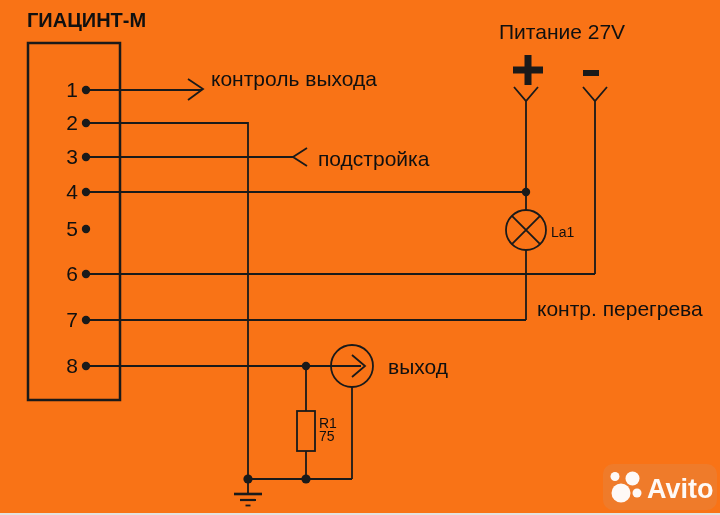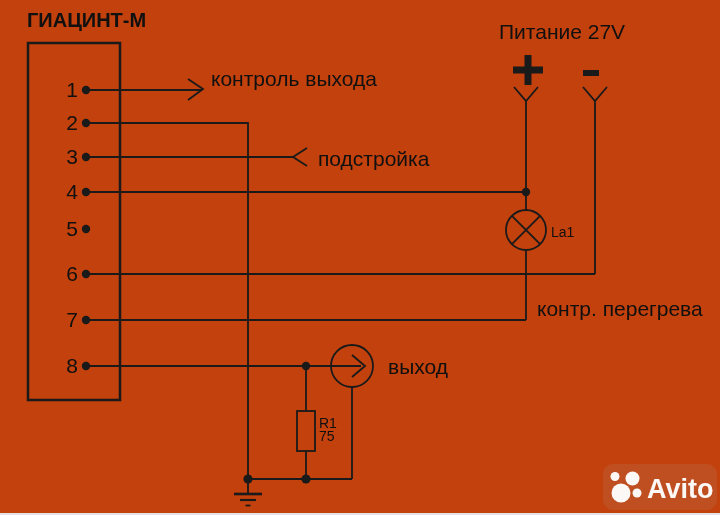--- a/index.html
+++ b/index.html
@@ -1,17 +1,17 @@
 <!DOCTYPE html>
 <html><head>
 <meta charset="utf-8">
 <style>
   html,body{margin:0;padding:0;background:#ffffff;}
   .stage{
-    position:relative;width:720px;height:515px;background:#c2410c;
+    position:relative;width:720px;height:515px;background:#f97316;
     overflow:hidden;font-family:"Liberation Sans",sans-serif;
   }
   svg text{fill:#101010;font-family:"Liberation Sans",sans-serif;}
   .lbl{font-size:21px;}
   .small-lbl{font-size:14px;}
   .pin-num{font-size:21px;}
   .title-lbl{font-size:20px;font-weight:bold;}
   .schematic{position:absolute;left:0;top:0;}
   .bottom-edge{position:absolute;left:0;bottom:0;width:100%;height:2px;background:#e3e3e3;}
   .watermark{

